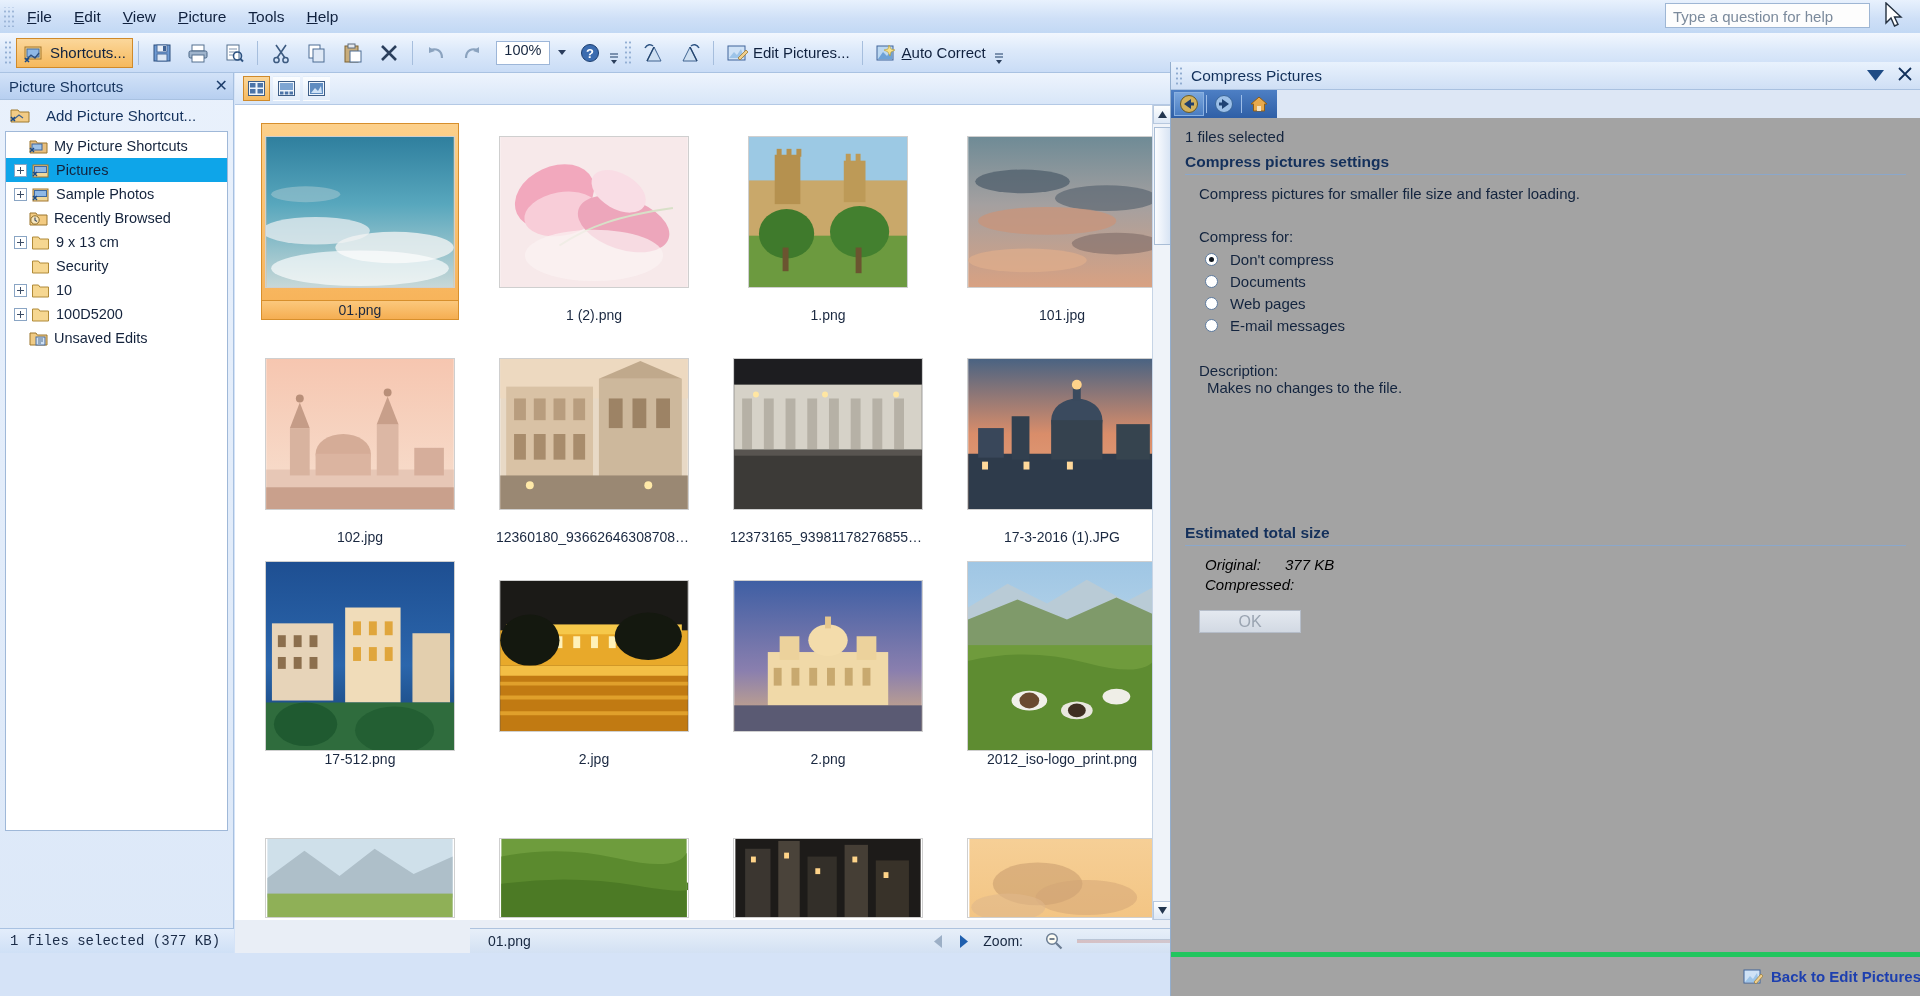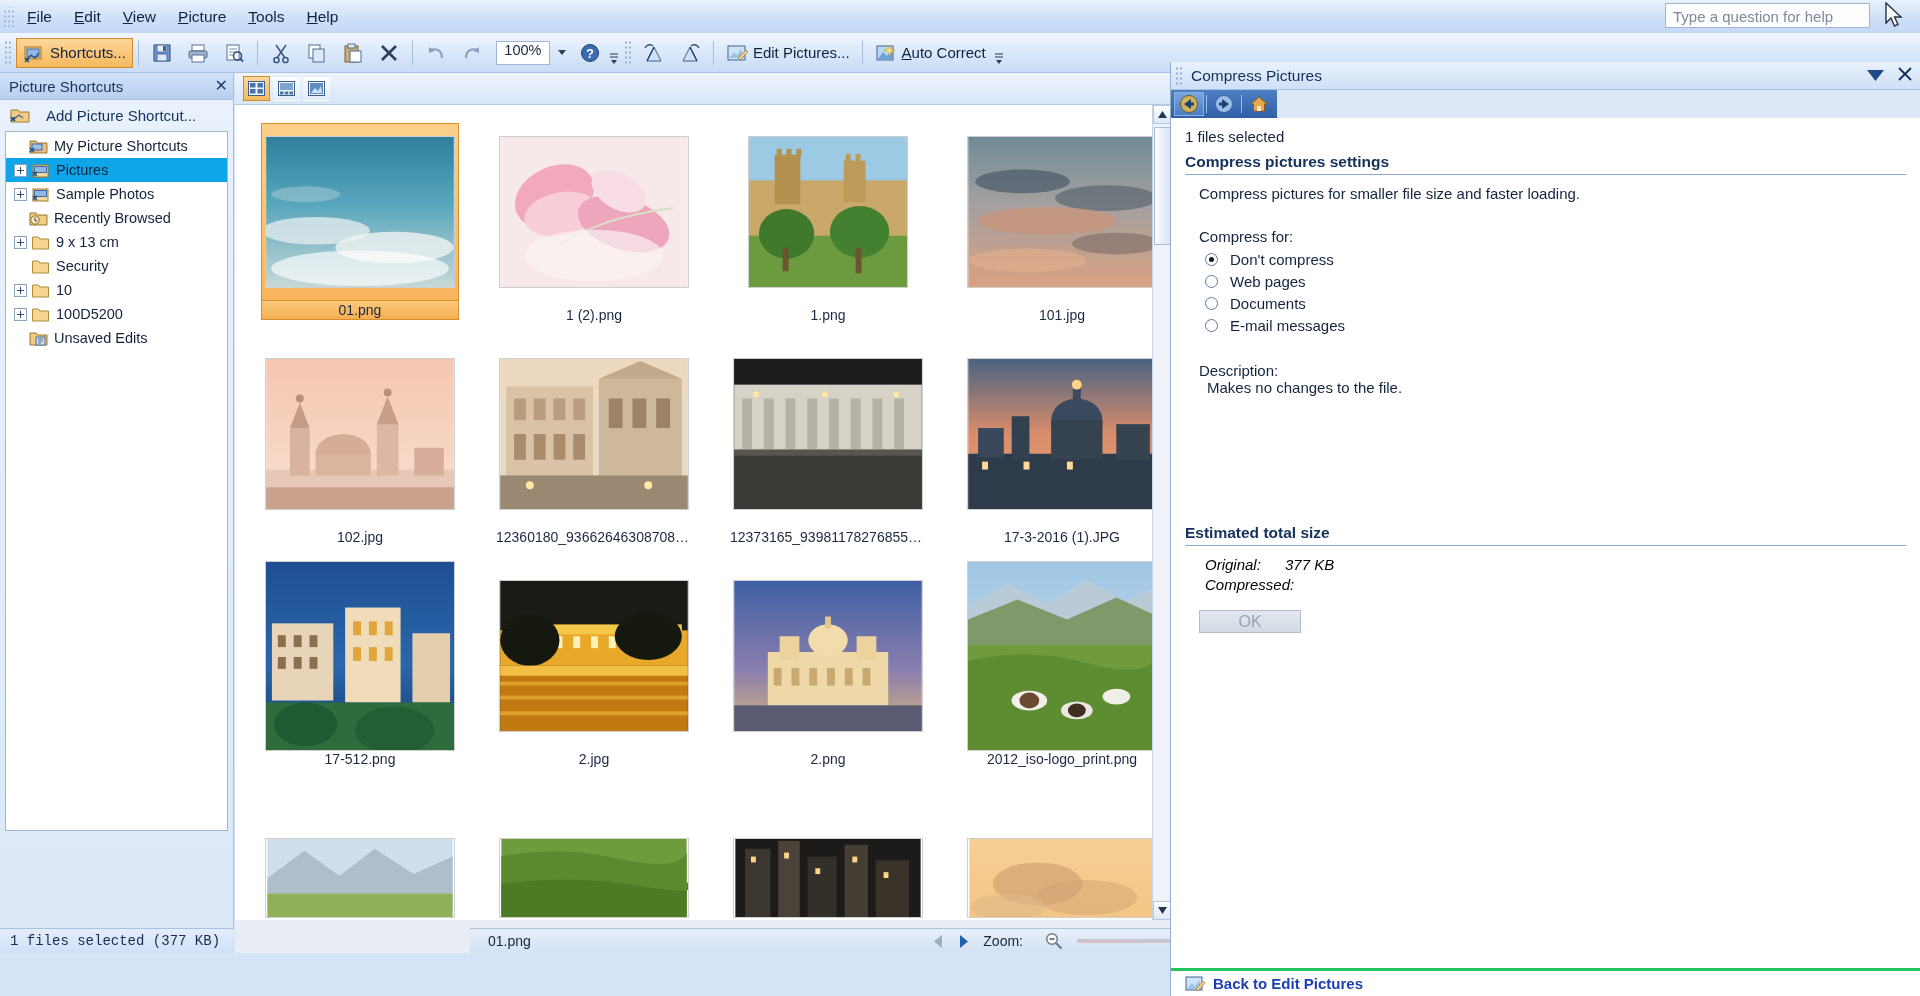--- a/index.html
+++ b/index.html
@@ -207,21 +207,21 @@
   }
   .zoom-handle {
     position: absolute; left: 238px; top: -9px; width: 14px; height: 22px;
     background: #2a6ec4;
     clip-path: polygon(0 0,100% 0,100% 60%,50% 100%,0 60%);
   }
 
   
   .task-pane {
     position: absolute; right: 0; top: 62px; width: 750px; height: 934px;
-    background: #ffffff; border-left: 1px solid #93aece;
+    background: #a3a3a3; border-left: 1px solid #93aece;
   }
   .tp-header {
     height: 28px; display: flex; align-items: center;
     background: linear-gradient(to bottom,#e9f2fd,#cfdff5);
     border-bottom: 1px solid #a9c1e0; padding-left: 4px;
   }
   .tp-grip {
     width: 9px; height: 20px;
     background-image: radial-gradient(circle,#8fabd0 1px,transparent 1.2px);
     background-size: 4px 5px; margin-right: 7px;
@@ -271,23 +271,23 @@
   }
   .tp-size-row { font-size: 15px; padding-left: 20px; height: 20px; font-style: italic; }
   .tp-size-row span.k { display: inline-block; width: 80px; }
   .tp-ok {
     margin-top: 14px; margin-left: 14px;
     width: 102px; height: 23px; font-size: 16px; color: #9aa4b1;
     background: linear-gradient(to bottom,#e4e9f0,#d2d9e3);
     border: 1px solid #b5bdc9; display: flex; align-items: center; justify-content: center;
   }
   .tp-footer {
-    position: absolute; left: 0; bottom: 0; width: 750px; height: 28px;
-    border-top: 3px solid #22c55e; display: flex; align-items: center;
-    padding-left: 14px; gap: 8px;
+    position: absolute; left: 0; bottom: 0; width: 750px; height: 44px;
+    border-top: 5px solid #22c55e; display: flex; align-items: center;
+    padding-left: 14px; gap: 8px; justify-content: flex-end;
   }
   .tp-footer-link { color: #1d3faf; font-size: 15px; font-weight: bold; cursor: default; }
 
   .linkish { color: #14325d; }
 </style>
 </head>
 <body>
 
 <div id="app">
 
@@ -1014,25 +1014,25 @@
       <div class="tp-section-title">Compress pictures settings</div>
       <div class="tp-desc">Compress pictures for smaller file size and faster loading.</div>
       <div class="tp-label">Compress for:</div>
       <div id="radio-group">
           <div class="radio-row">
             <span class="radio checked"></span>
             <span>Don't compress</span>
           </div>
           <div class="radio-row">
             <span class="radio"></span>
-            <span>Web pages</span>
+            <span>Documents</span>
           </div>
           <div class="radio-row">
             <span class="radio"></span>
-            <span>Documents</span>
+            <span>Web pages</span>
           </div>
           <div class="radio-row">
             <span class="radio"></span>
             <span>E-mail messages</span>
           </div>
         </div>
 
       <div class="tp-desc-head">Description:</div>
       <div class="tp-desc-val">Makes no changes to the file.</div>
     </div>

